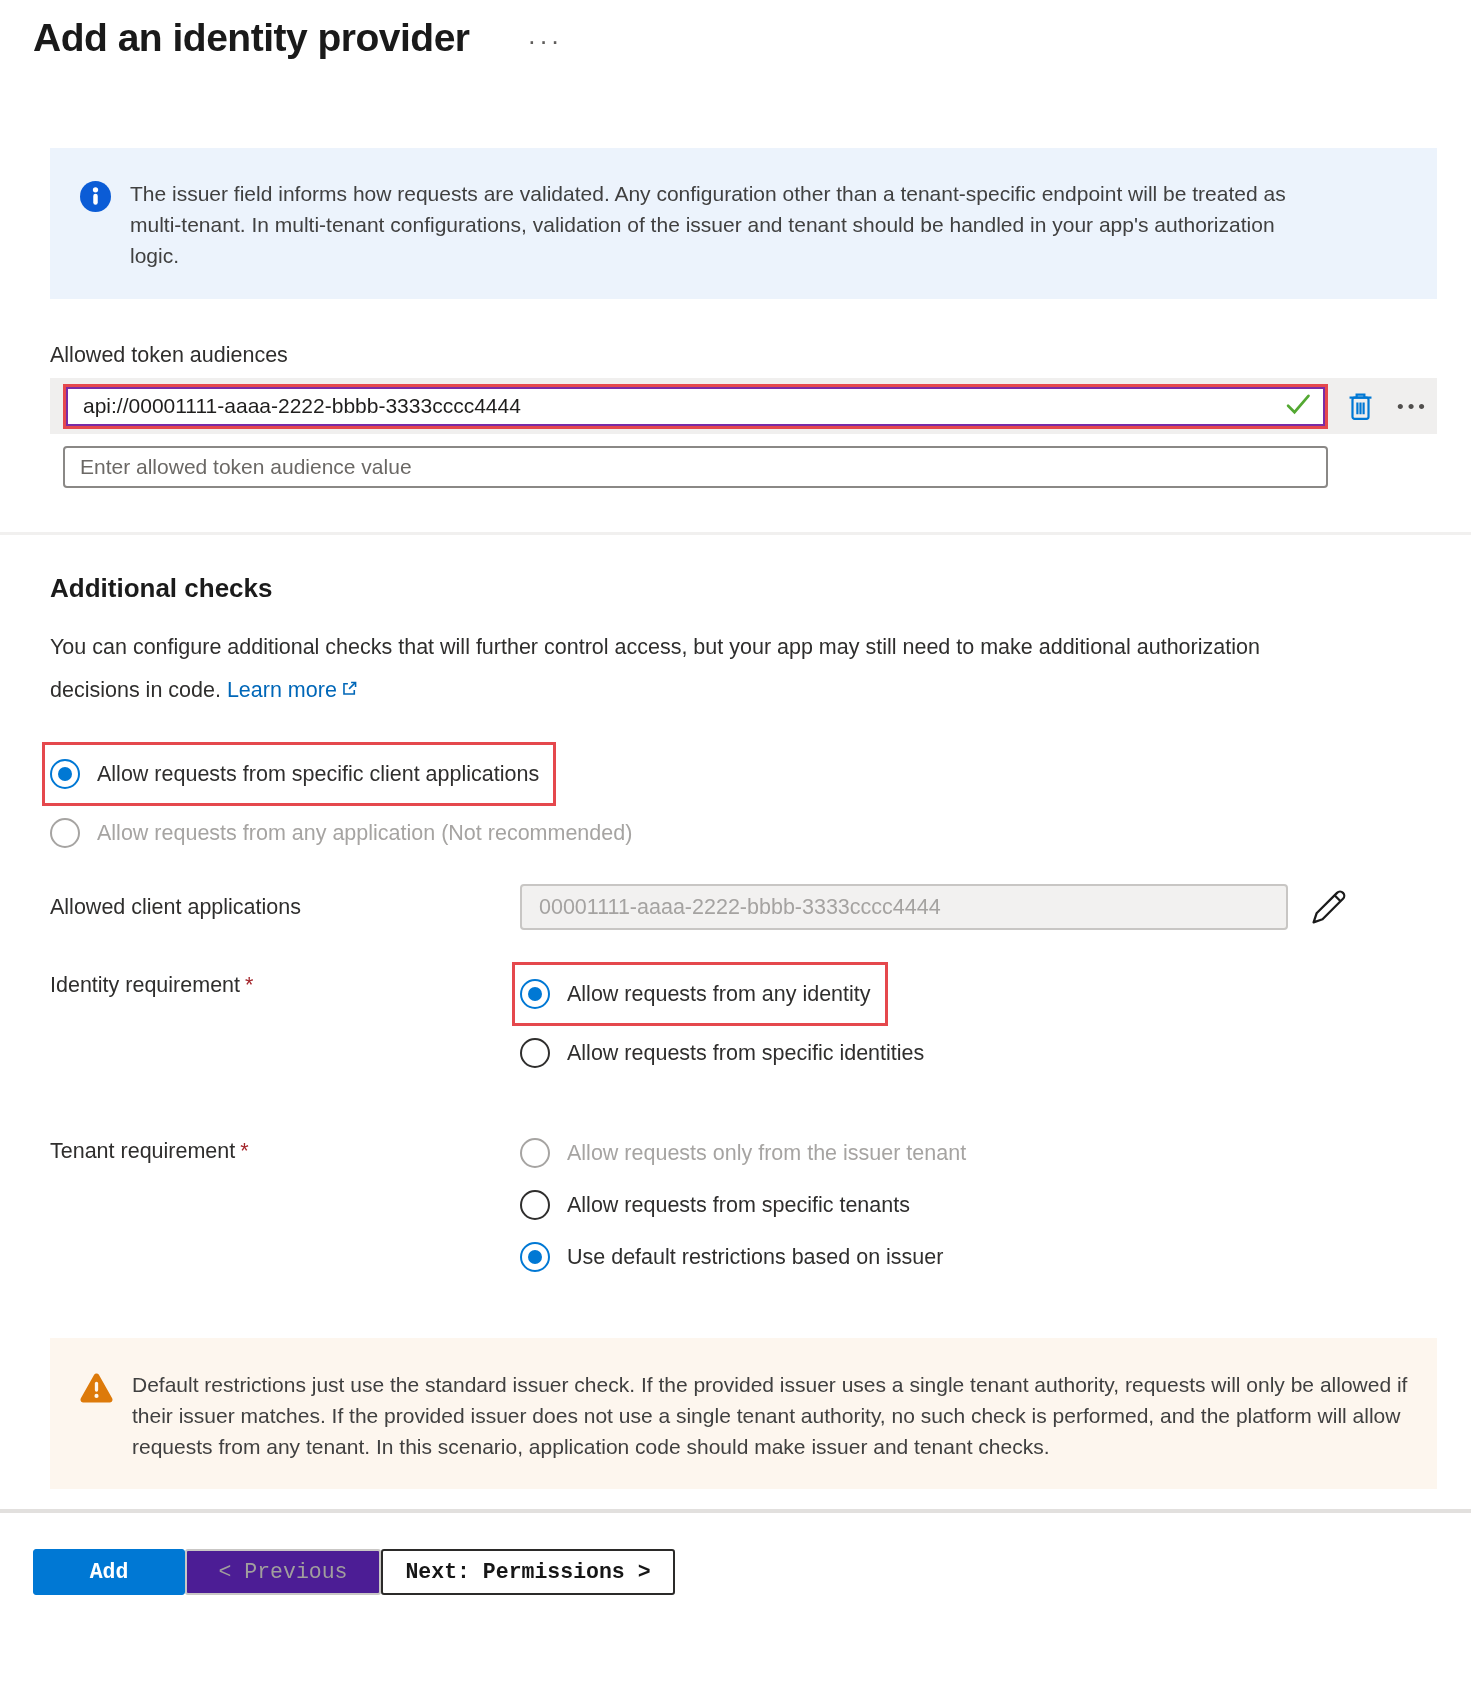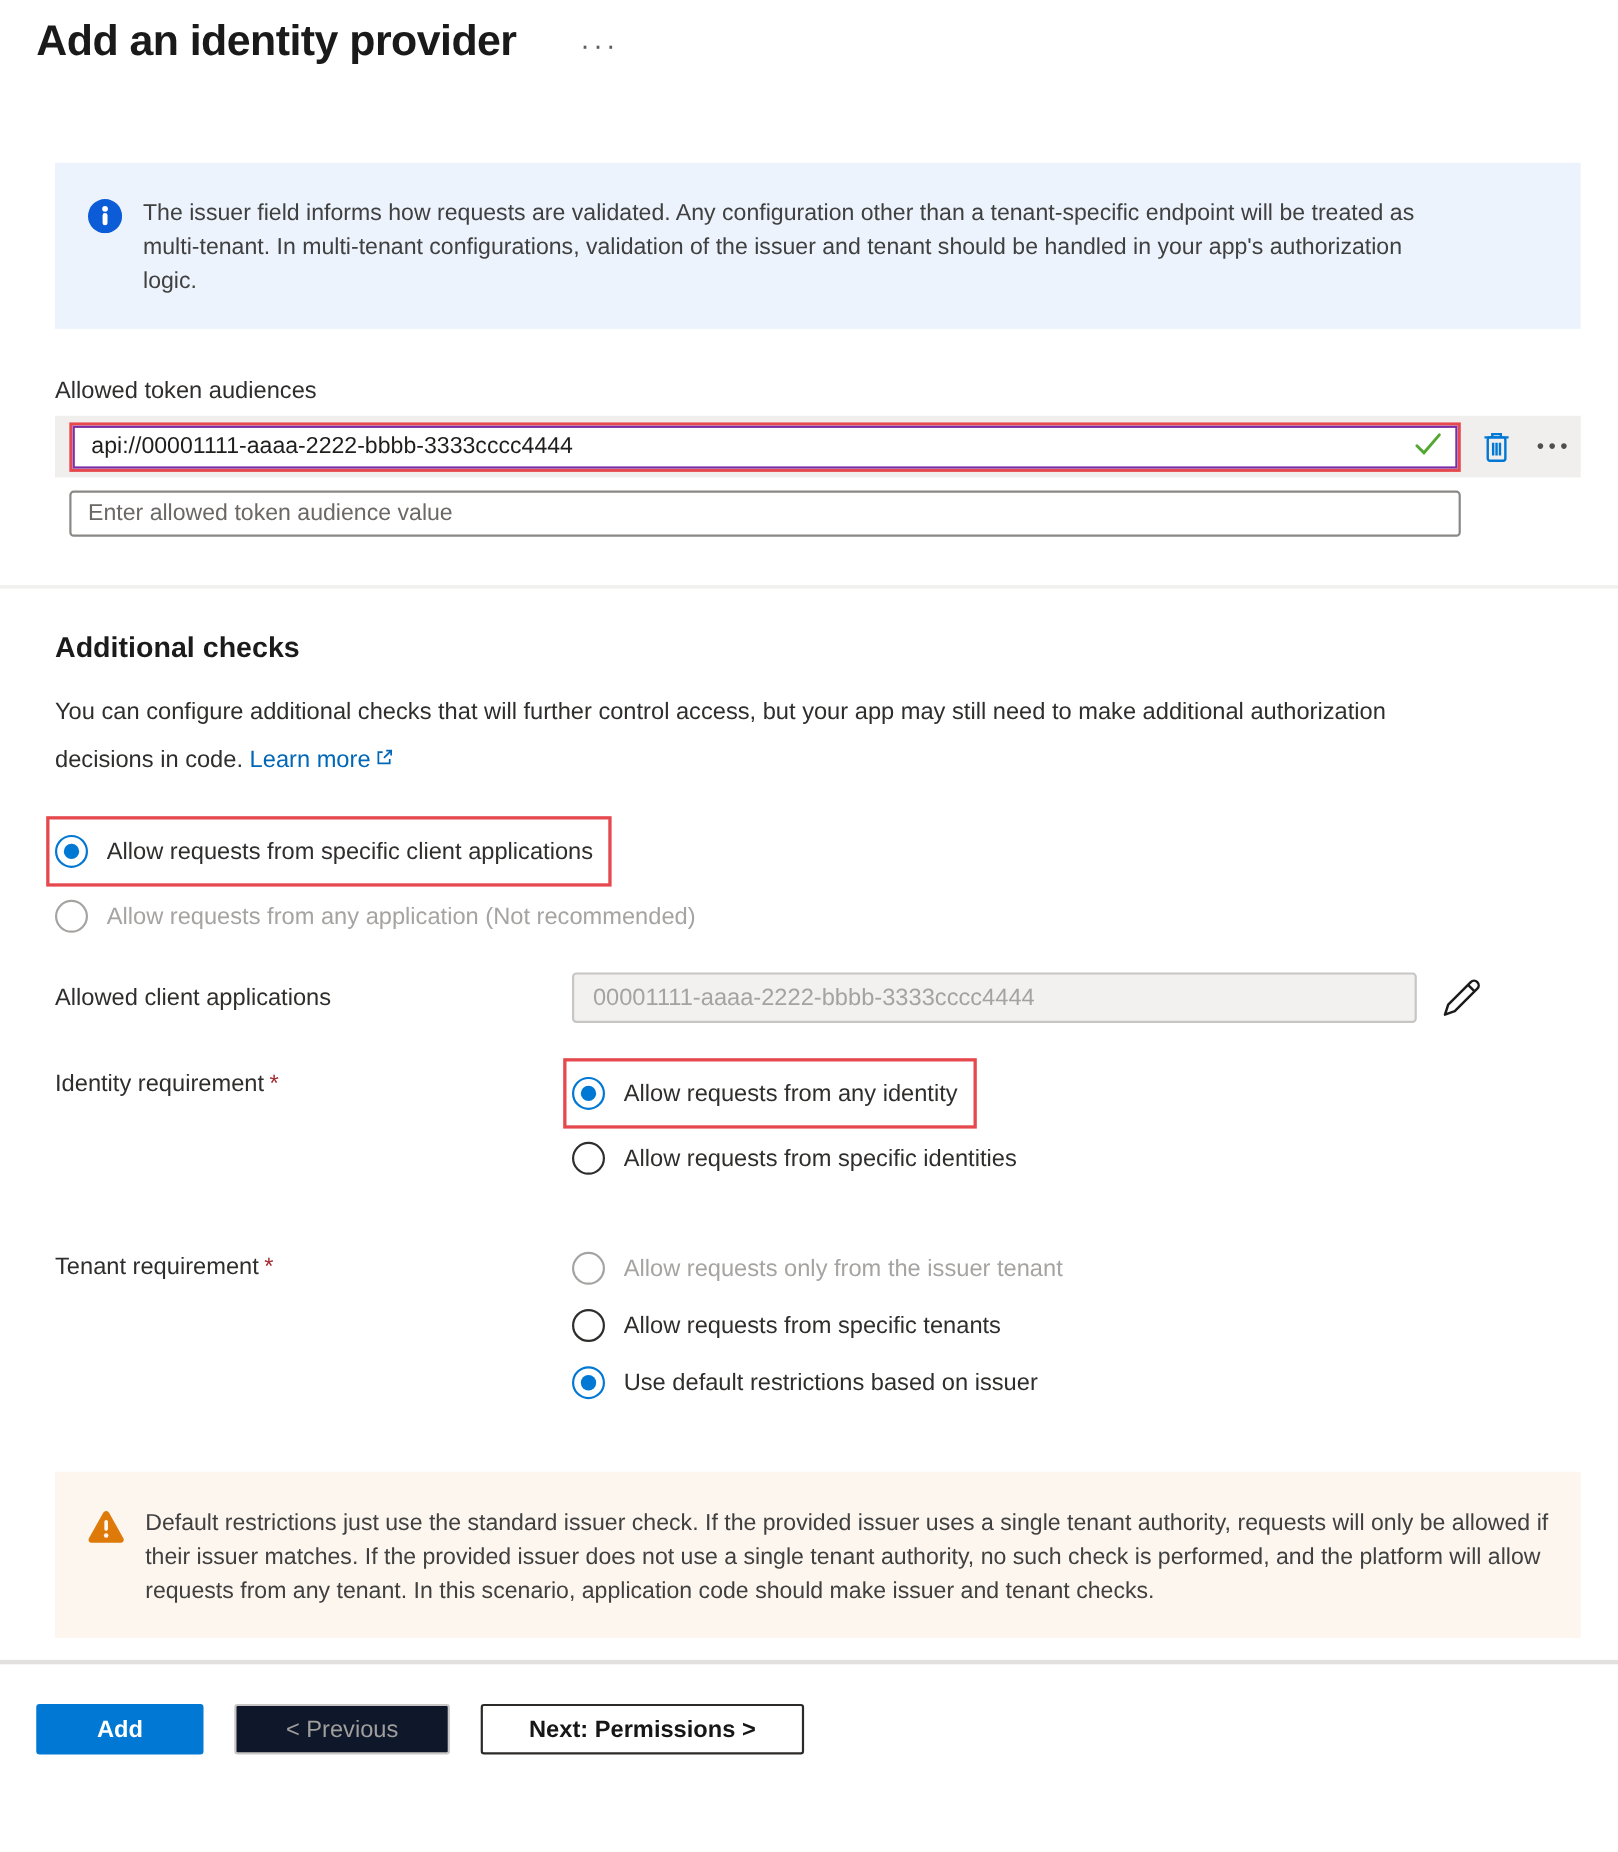--- a/index.html
+++ b/index.html
@@ -64,24 +64,24 @@
   .allowed-clients-wrap { display:flex; align-items:center; }
   .disabled-input { width:768px; height:46px; background:#f2f1f0; border:2px solid #c8c6c4; border-radius:4px; color:#a5a3a1; font-size:21.5px; padding:0 17px; font-family:inherit; }
   .edit-btn { margin-left:18px; }
 
   
   .warning-banner { margin:56px 34px 0 50px; background:#fdf6ee; display:flex; gap:19px; padding:31px 28px 27px 30px; }
   .warning-text { font-size:21px; line-height:31px; color:#404040; max-width:1295px; }
 
   
   .footer-divider { height:4px; background:#e2e0de; border:none; margin:20px 0 0 0; width:100%; }
-  .footer { display:flex; gap:28px; padding:36px 0 0 33px; }
+  .footer { display:flex; padding:36px 0 0 33px;font-family:Liberation Mono, monospace; }
   .btn { font-size:21.5px; height:46px; border-radius:3px; cursor:pointer; font-family:inherit; }
   .btn-add { width:152px; background:#0078d4; color:#fff; border:1px solid #0078d4; font-weight:700; }
-  .btn-prev { width:196px; background:#0f172a; border:2px solid #c9c7c5; color:#a19f9d; cursor:default; }
+  .btn-prev { width:196px; background:#4c1d95; border:2px solid #c9c7c5; color:#a19f9d; cursor:default; }
   .btn-next { width:294px; background:#fff; border:2px solid #2b2a29; color:#161616; font-weight:700; }
 </style>
 </head>
 <body>
 
 <div class="title-row">
   <h1 class="page-title">Add an identity provider</h1>
   <button class="title-menu">···</button>
 </div>
 

